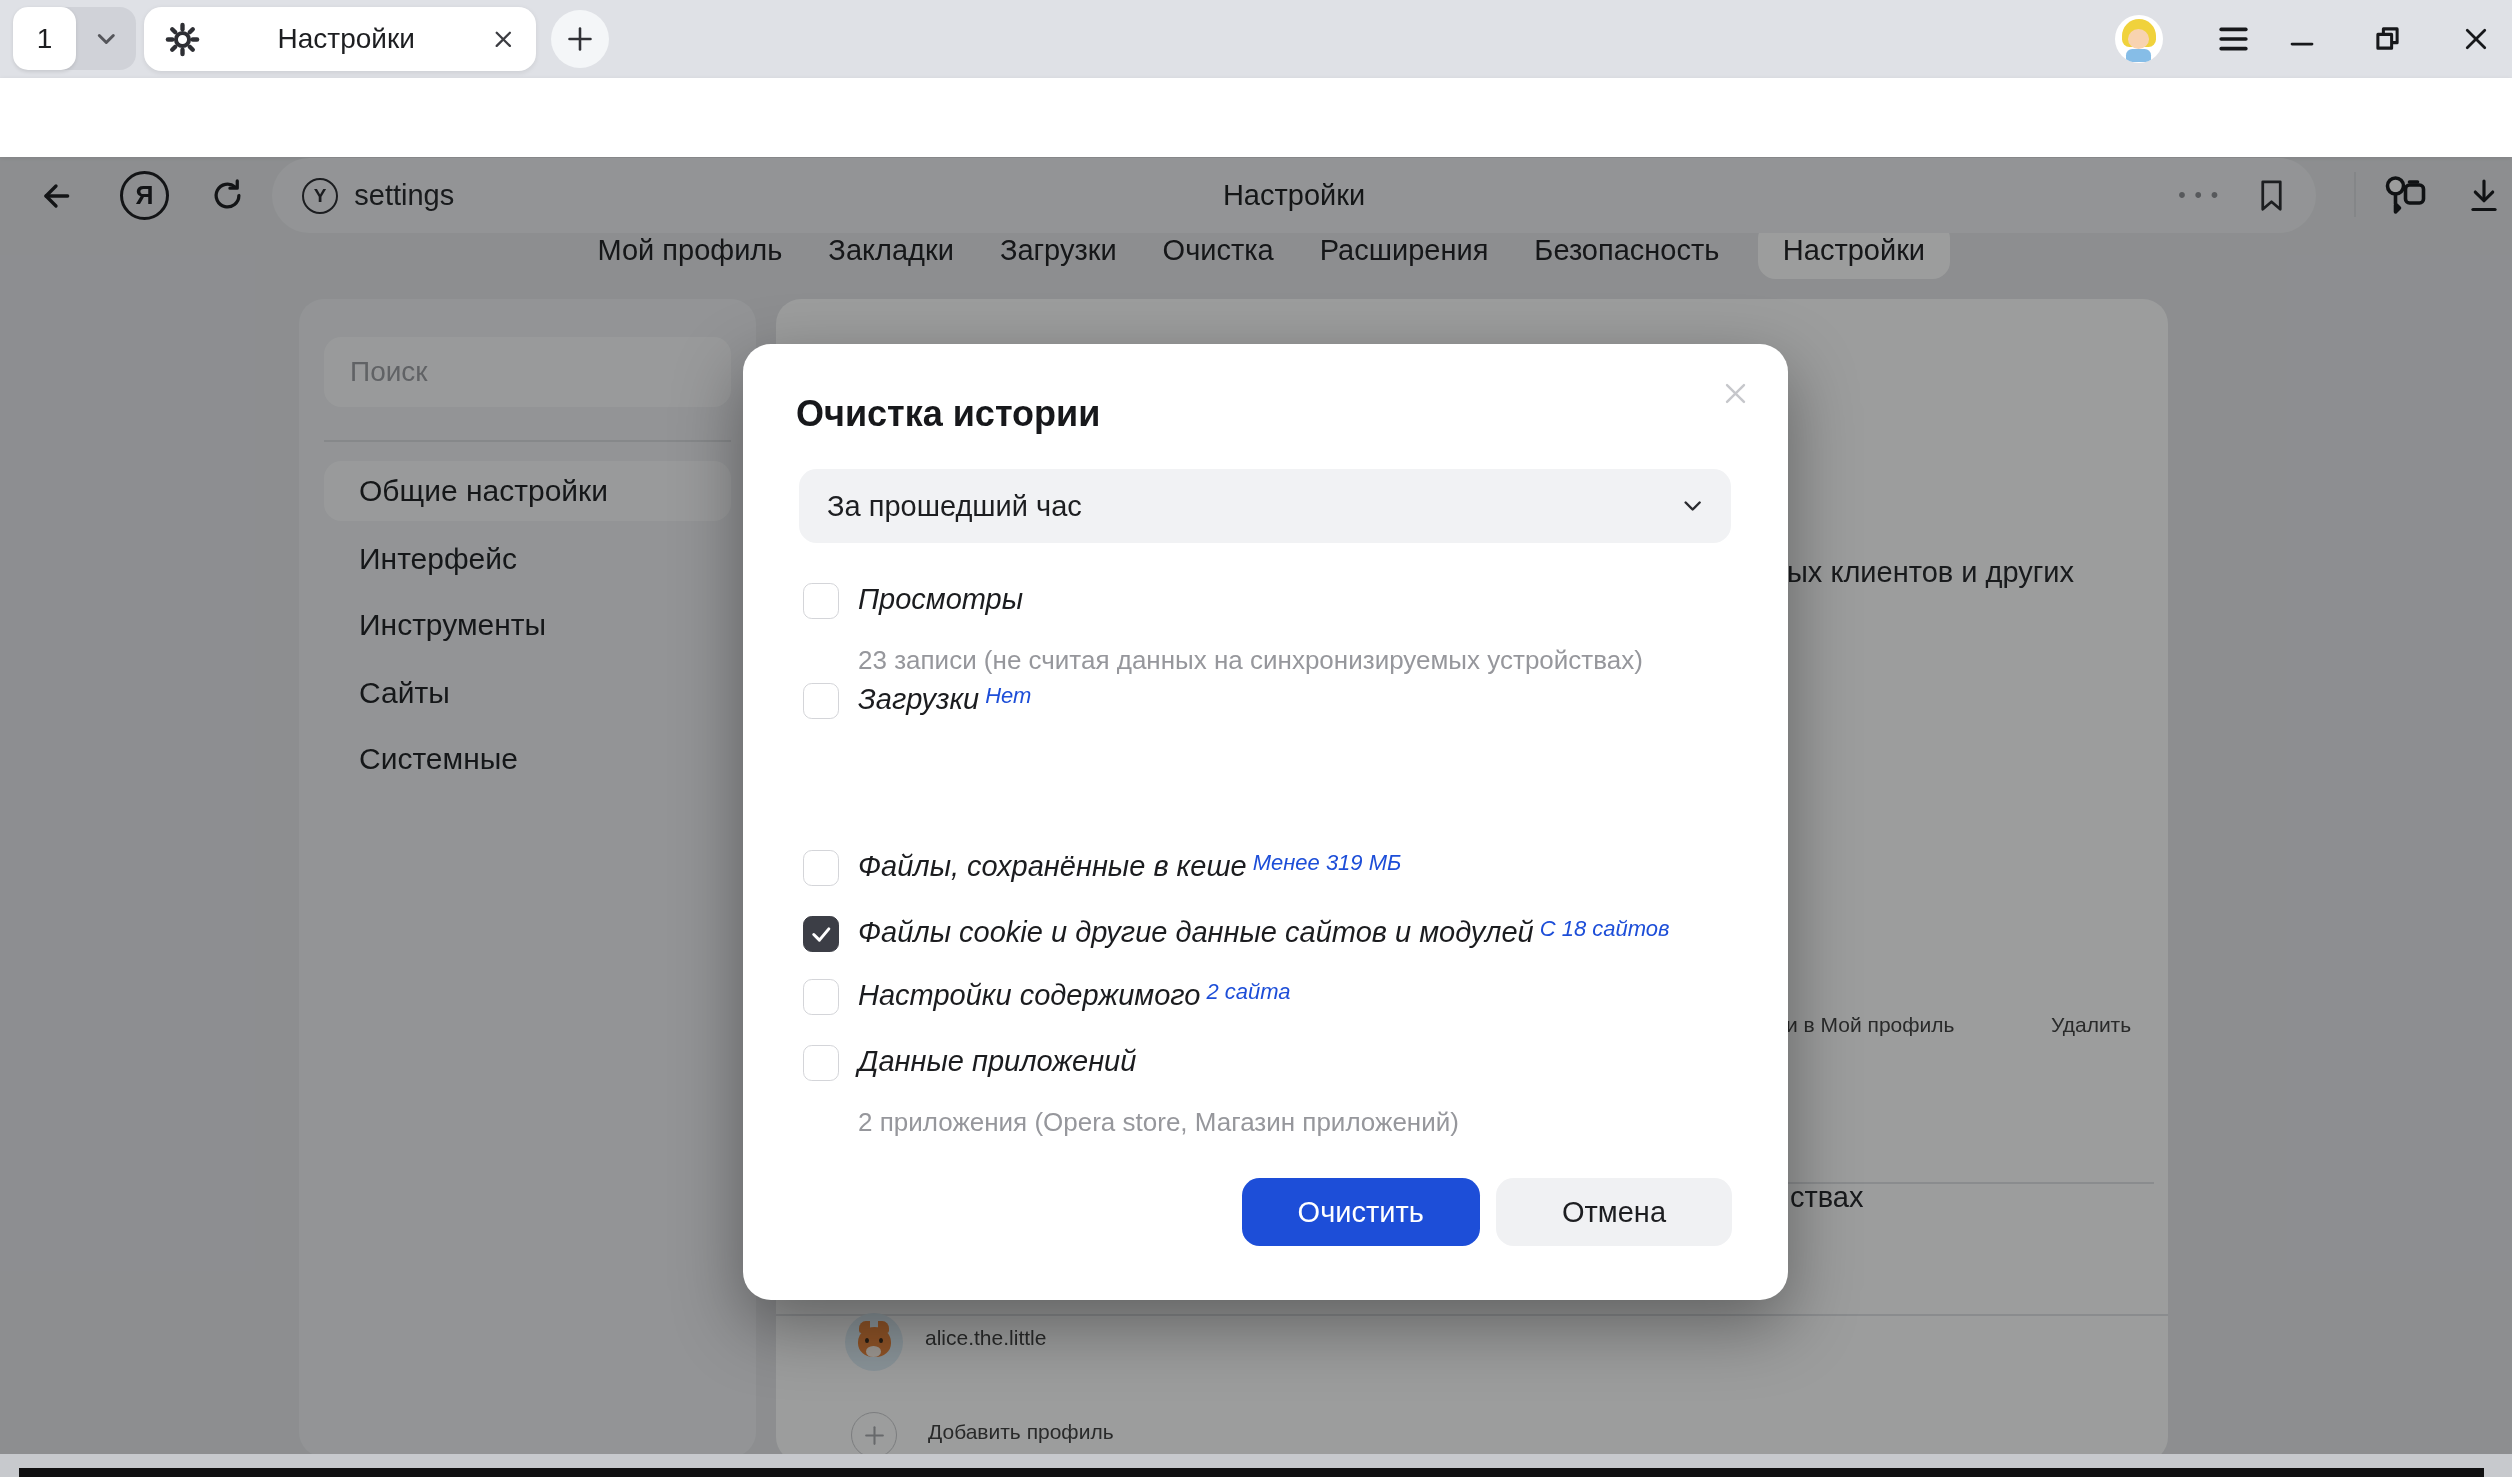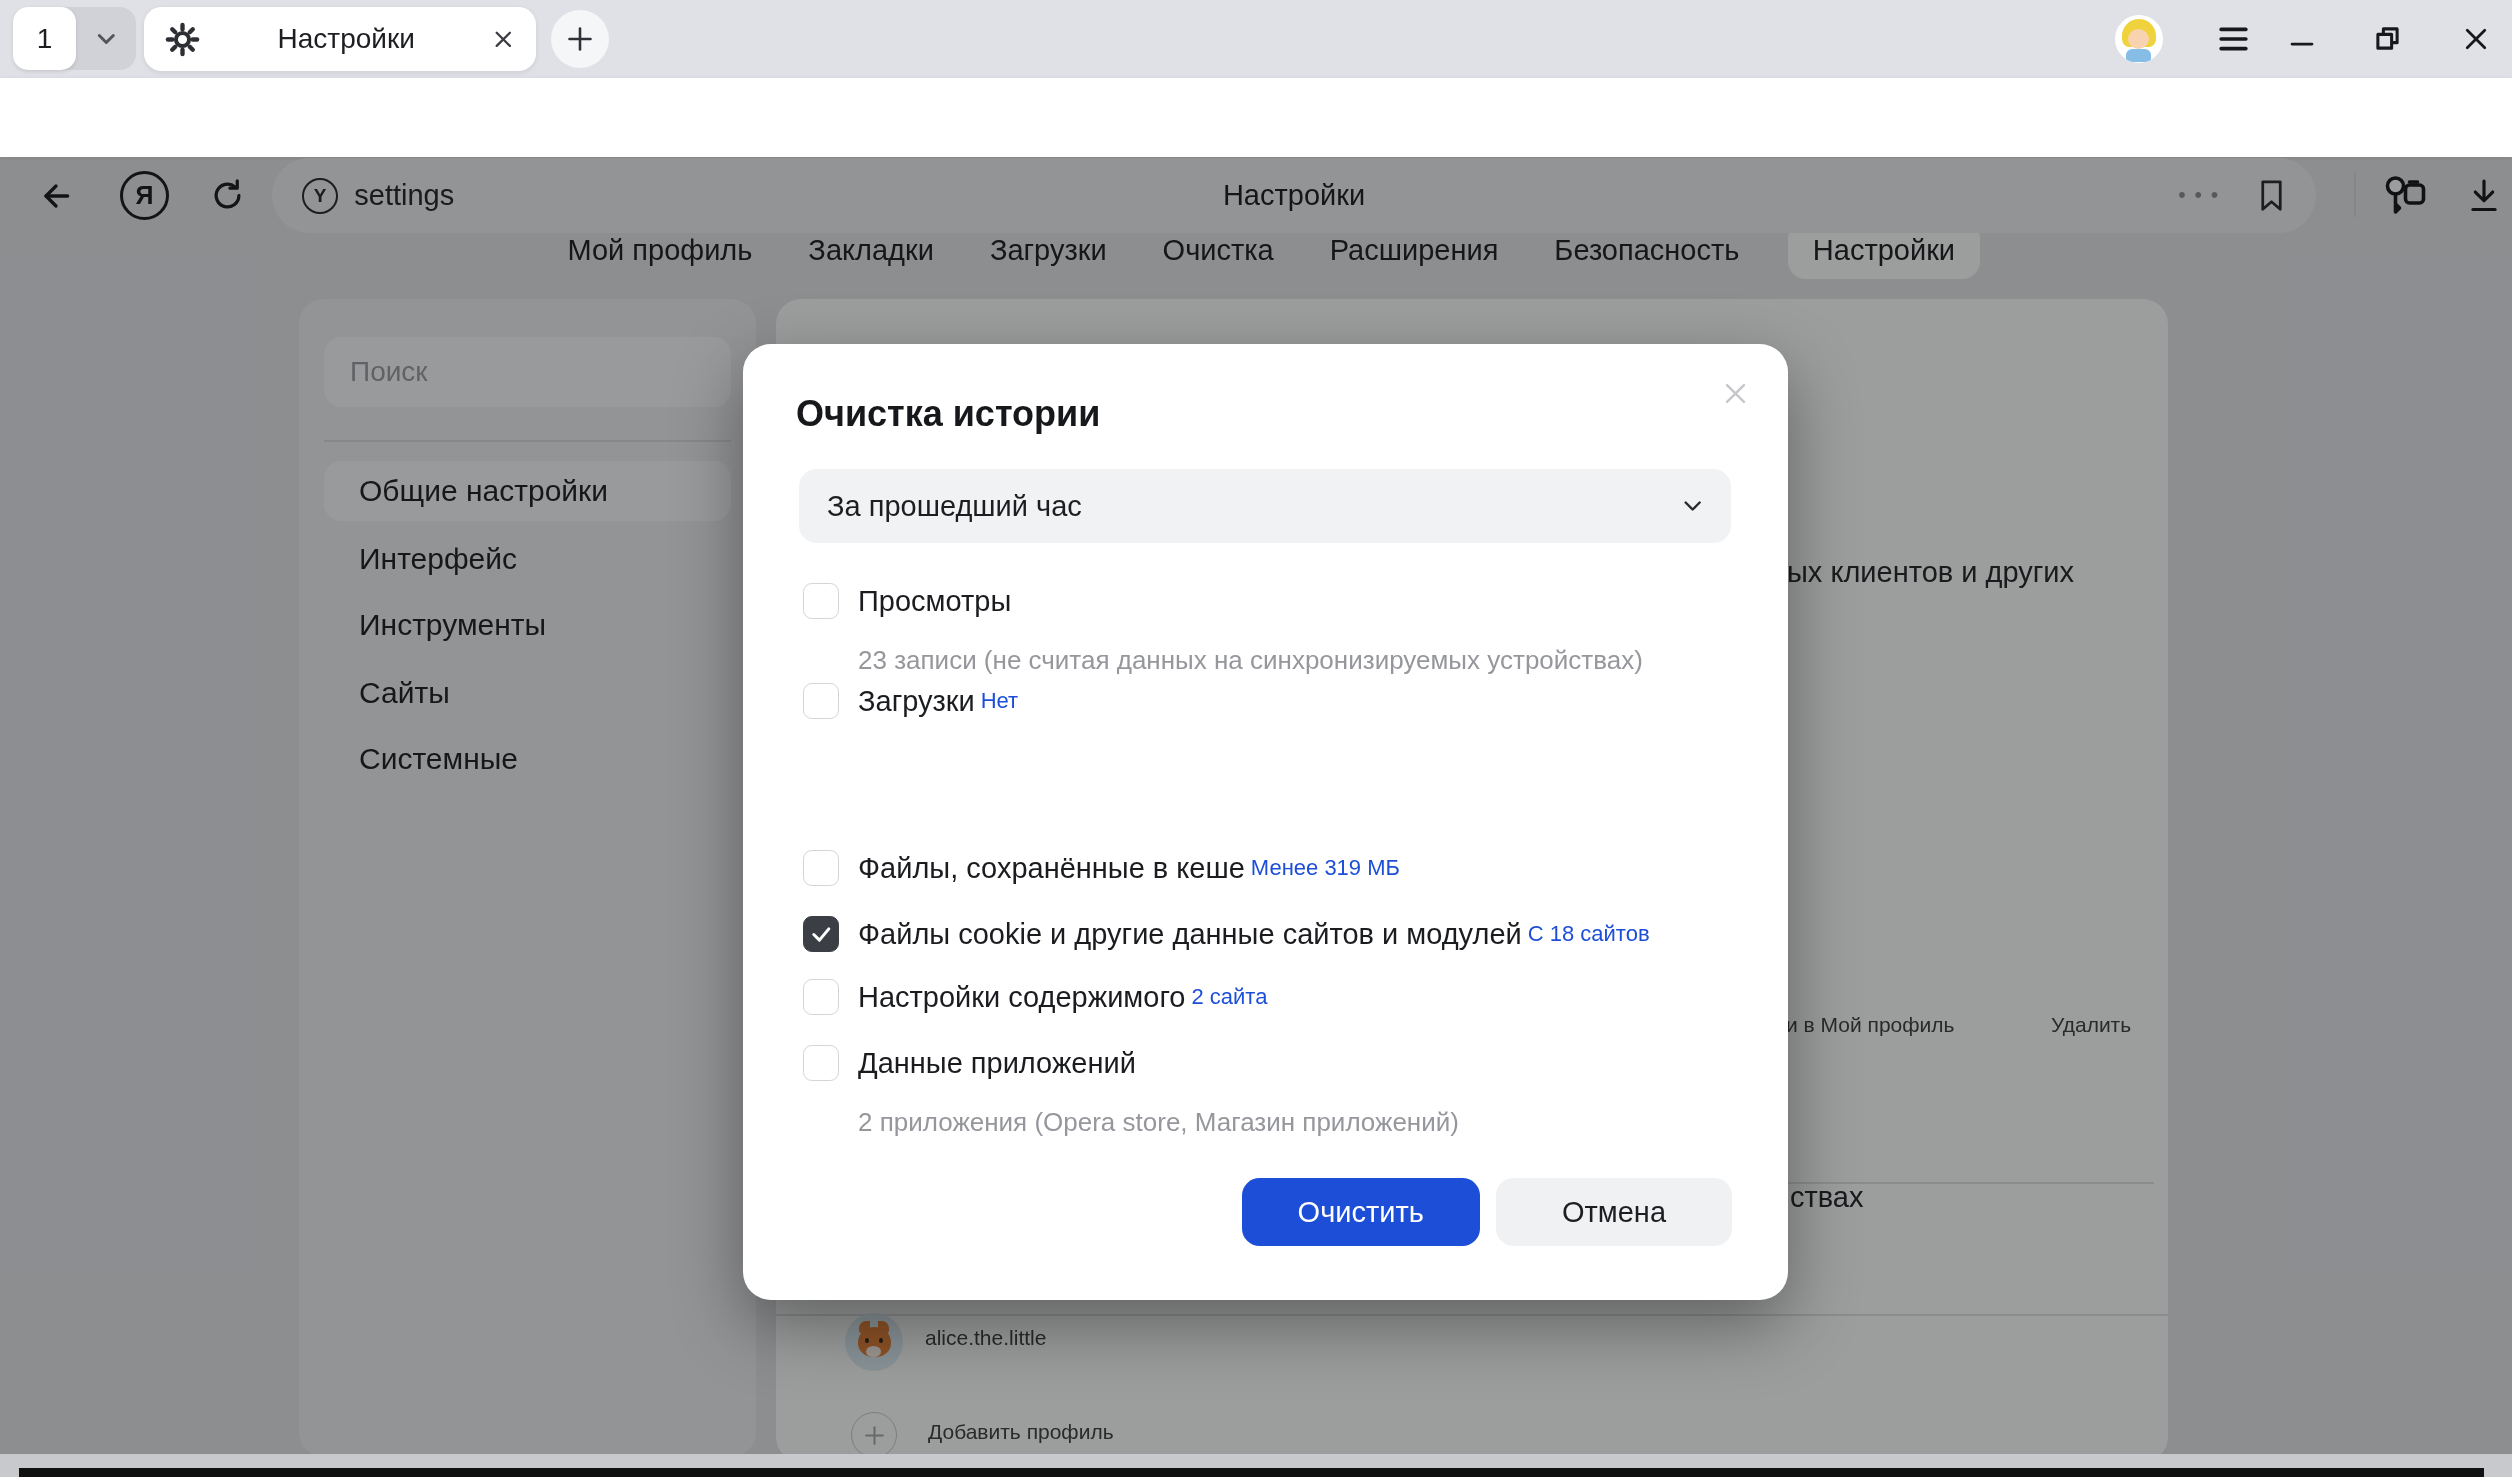--- a/index.html
+++ b/index.html
@@ -30,21 +30,21 @@
   .omnibox { position:absolute; left:272px; top:80px; width:2044px; height:75px; border-radius:38px; background:#f0f1f3; display:flex; align-items:center; padding:0 30px; }
   .site-badge { width:36px; height:36px; border:2.5px solid #2a2b30; border-radius:50%; display:flex; align-items:center; justify-content:center; font-size:19px; font-weight:bold; color:#2a2b30; flex:none; }
   .url-text { font-size:29px; color:#26272b; margin-left:16.3px; }
   .omni-title { position:absolute; left:50%; transform:translateX(-50%); font-size:29px; color:#1d1e21; }
   .omni-right { position:absolute; right:28px; top:0; height:75px; display:flex; align-items:center; gap:28px; }
   .dots { font-size:21.3px; letter-spacing:8.8px; color:#8d8e93; }
   .tool-divider { position:absolute; left:2354px; top:94px; width:1.9px; height:45px; background:#d8d9dd; }
 
   
   .content { position:absolute; top:157px; left:0; right:0; bottom:0; background:#e6e7ea; }
-  .page-tabs { position:absolute; top:64px; left:0; right:0; height:58px; display:flex; justify-content:center; align-items:center; gap:41px; font-size:29px; color:#202124;padding-left:28px; }
+  .page-tabs { position:absolute; top:64px; left:0; right:0; height:58px; display:flex; justify-content:center; align-items:center; gap:31px; font-size:29px; color:#202124;padding-left:28px; }
   .ptab { height:58px; display:flex; align-items:center; padding:0 7.5px; border-radius:17.6px; }
   .ptab.active { background:#ffffff; padding:0 25px; }
 
   .sidebar-panel { position:absolute; left:299px; top:142px; width:457px; height:1158px; background:#f0f1f4; border-radius:25px; }
   .search-box { position:absolute; left:25px; top:38px; width:407px; height:70px; background:#fbfbfc; border-radius:17.6px; }
   .search-box input { width:100%; height:100%; border:none; outline:none; background:transparent; font-family:inherit; font-size:28px; padding:0 26px; color:#1d1e21; }
   .search-box input::placeholder { color:#9c9da2; opacity:1; }
   .side-divider { position:absolute; left:25px; top:141px; width:407px; height:1.9px; background:#dbdcdf; }
   .side-item { position:absolute; left:25px; width:407px; height:60px; display:flex; align-items:center; padding-left:35px; font-size:30px; color:#1f2023; border-radius:17.6px; }
   .side-item.selected { background:#fbfbfc; }
@@ -71,21 +71,21 @@
   
   .modal { position:absolute; left:743px; top:344px; width:1045px; height:956px; background:#ffffff; border-radius:28px; z-index:100; box-shadow:0 25px 69px rgba(0,0,0,.38); }
   .modal-close { position:absolute; right:33px; top:29px; width:40px; height:40px; display:flex; align-items:center; justify-content:center; }
   .modal-title { position:absolute; left:53px; top:49px; font-size:36px; font-weight:700; color:#17181b; }
   .period-select { position:absolute; left:56px; top:125px; width:932px; height:74px; background:#f1f2f4; border-radius:17.6px; display:flex; align-items:center; padding:0 28px; }
   .period-value { font-size:29px; color:#1d1e21; flex:1; }
   .mrow { position:absolute; left:60px; width:947px; display:flex; align-items:flex-start; }
   .cb { width:36px; height:36px; border:1.9px solid #d4d5d9; border-radius:8.8px; background:#fff; flex:none; display:flex; align-items:center; justify-content:center; }
   .cb.checked { background:#3c3e46; border-color:#3c3e46; }
   .row-text { margin-left:19px; }
-  .row-main { display:flex; align-items:center; min-height:36px; }
+  .row-main { display:flex; align-items:flex-start; min-height:36px;font-style:italic; }
   .row-label { font-size:29px; color:#1b1c1f; }
   .row-inline { font-size:22px; color:#1d4ed8; margin-left:6px; }
   .row-inline:empty, .row-sub:empty { display:none; }
   .row-sub { font-size:26px; color:#96979c; margin-top:26px; }
   .modal-footer { position:absolute; right:56px; bottom:54px; display:flex; gap:16.3px; }
   .btn { height:68px; border-radius:17.6px; display:flex; align-items:center; justify-content:center; font-size:29px; }
   .btn.primary { width:238px; background:#1d4ed8; color:#ffffff; font-weight:500; }
   .btn.secondary { width:236px; background:#f0f1f3; color:#1d1e21; }
 </style>
 </head>

